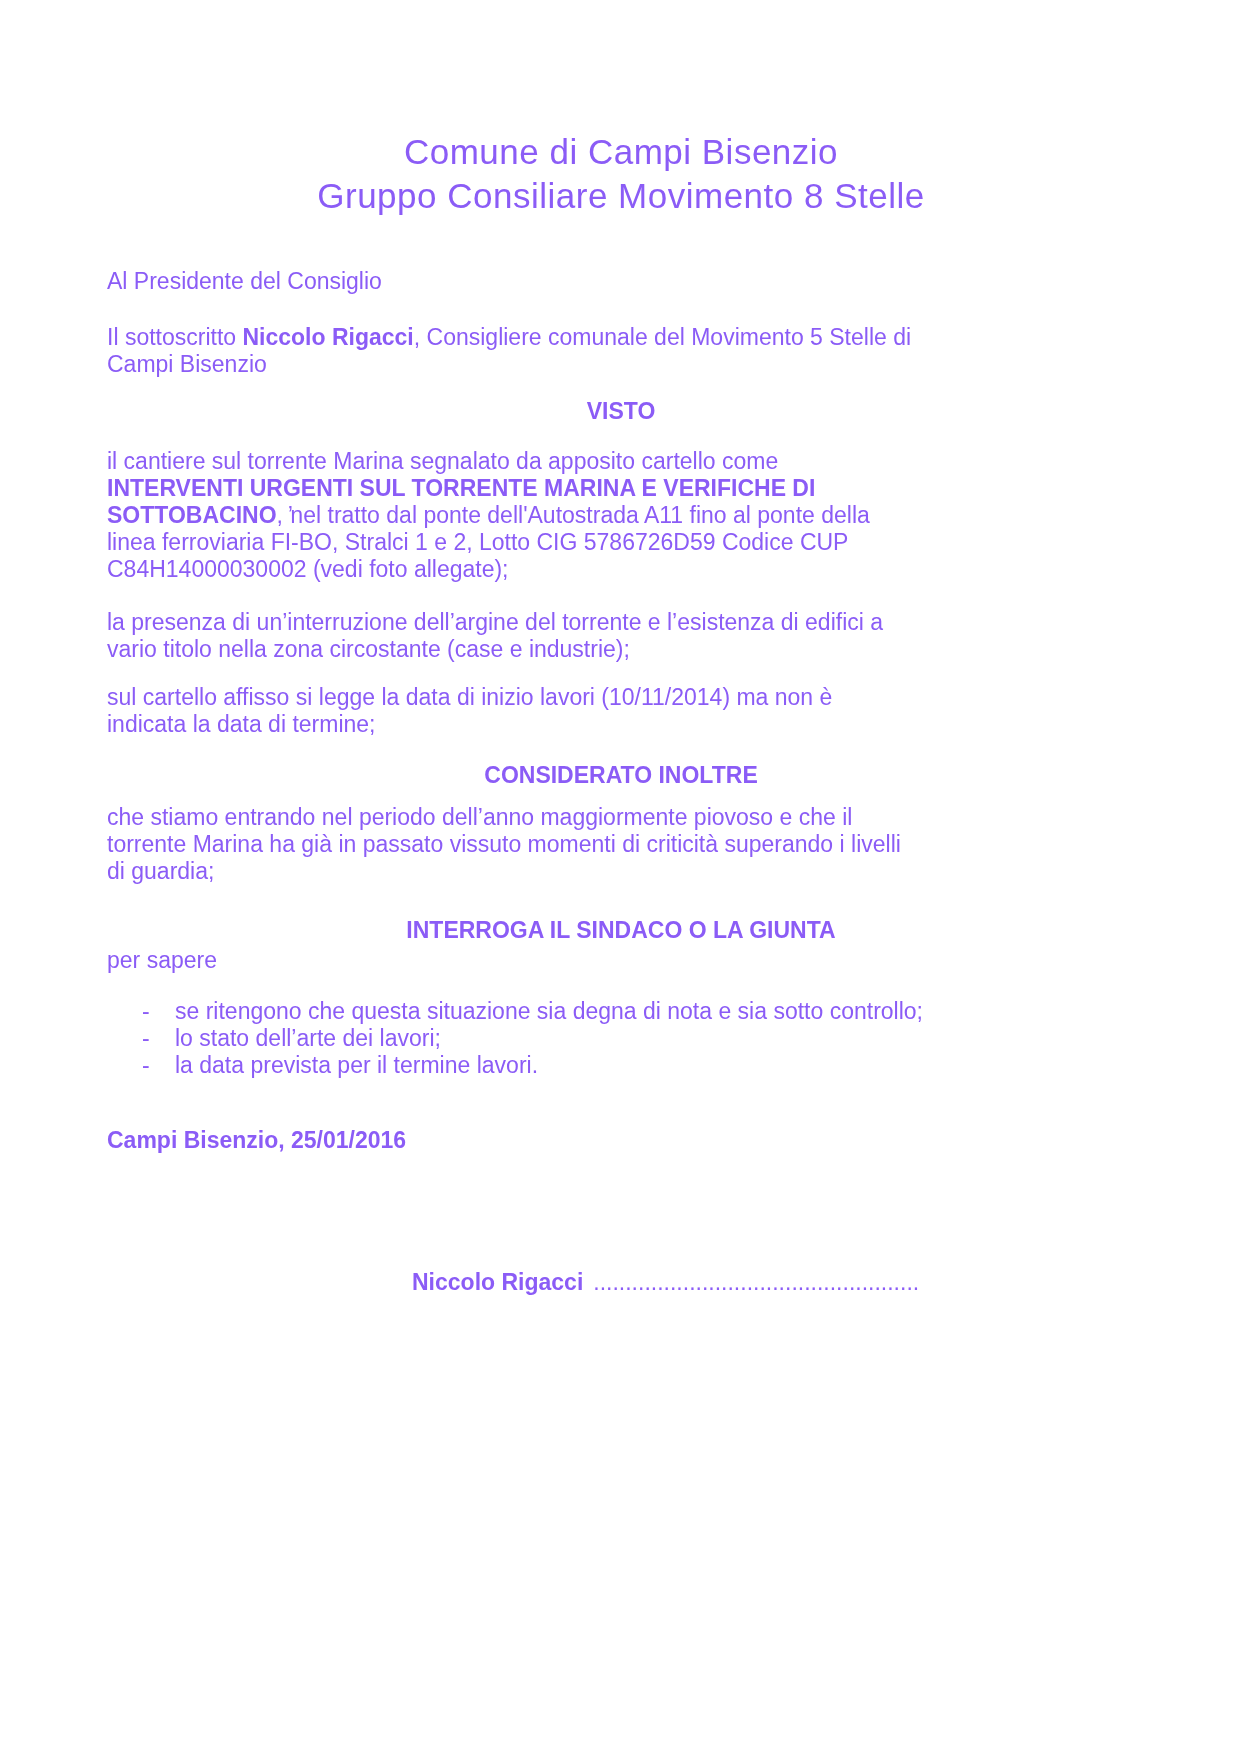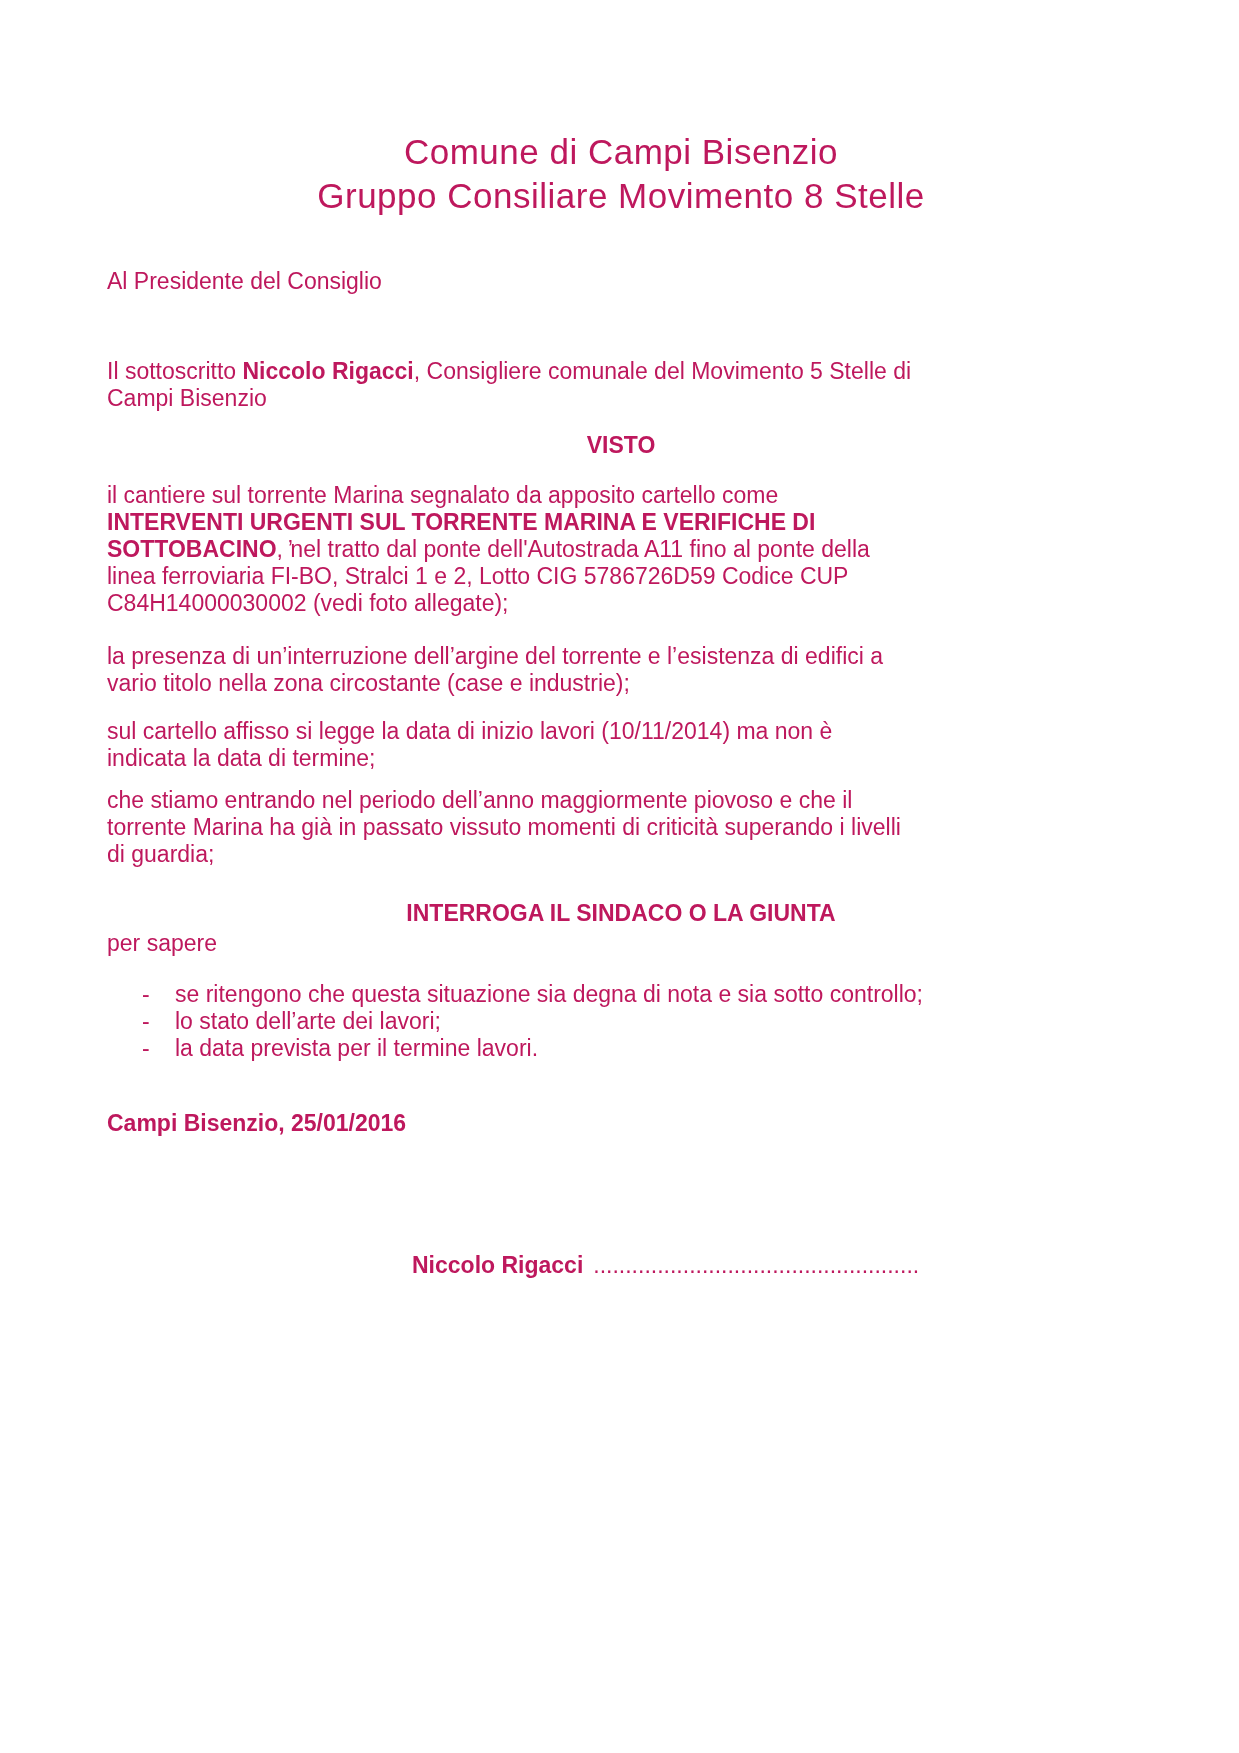--- a/index.html
+++ b/index.html
@@ -5,21 +5,21 @@
   html, body {
     margin: 0;
     padding: 0;
     background: #ffffff;
   }
   .page {
     position: relative;
     width: 1239px;
     height: 1753px;
     background: #ffffff;
-    color: #be185d;
+    color: #8b5cf6;
     font-family: "Liberation Sans", "DejaVu Sans", sans-serif;
     font-size: 23px;
     line-height: 27px;
     box-sizing: border-box;
     padding: 130px 104px 0 107px;
     overflow: hidden;
   }
   .title {
     font-size: 35px;
     line-height: 44px;
@@ -33,21 +33,21 @@
     margin: 0;
     white-space: pre-wrap;
   }
   .bold { font-weight: bold; }
   .heading {
     font-weight: bold;
     text-align: center;
   }
   .recipient        { margin-top: 50px; }
   .subject          { margin-top: 47px; font-weight: bold; }
-  .intro            { margin-top: 63px; }
+  .intro            { margin-top: 29px; }
   .visto-heading    { margin-top: 20px; }
   .visto-para       { margin-top: 23px; }
   .cons-heading     { margin-top: 23px; }
   .cons-p1          { margin-top: 26px; }
   .cons-p2          { margin-top: 21px; }
   .inoltre-heading  { margin-top: 24px; }
   .inoltre-para     { margin-top: 15px; }
   .interroga-heading{ margin-top: 32px; }
   .per-sapere       { margin-top: 3px; }
   .bullet-list      { margin-top: 24px; padding-left: 35px; }
@@ -83,20 +83,21 @@
 linea ferroviaria FI-BO, Stralci 1 e 2, Lotto CIG 5786726D59 Codice CUP
 C84H14000030002 (vedi foto allegate);</span></p>
 
 
   <p class="cons-p1">la presenza di un’interruzione dell’argine del torrente e l’esistenza di edifici a
 vario titolo nella zona circostante (case e industrie);</p>
 
   <p class="cons-p2">sul cartello affisso si legge la data di inizio lavori (10/11/2014) ma non è
 indicata la data di termine;</p>
 
+  <p class="heading inoltre-heading">CONSIDERATO INOLTRE</p>
 
   <p class="inoltre-para">che stiamo entrando nel periodo dell’anno maggiormente piovoso e che il
 torrente Marina ha già in passato vissuto momenti di criticità superando i livelli
 di guardia;</p>
 
   <p class="heading interroga-heading">INTERROGA IL SINDACO O LA GIUNTA</p>
 
   <p class="line per-sapere">per sapere</p>
 
   <div class="bullet-list">

